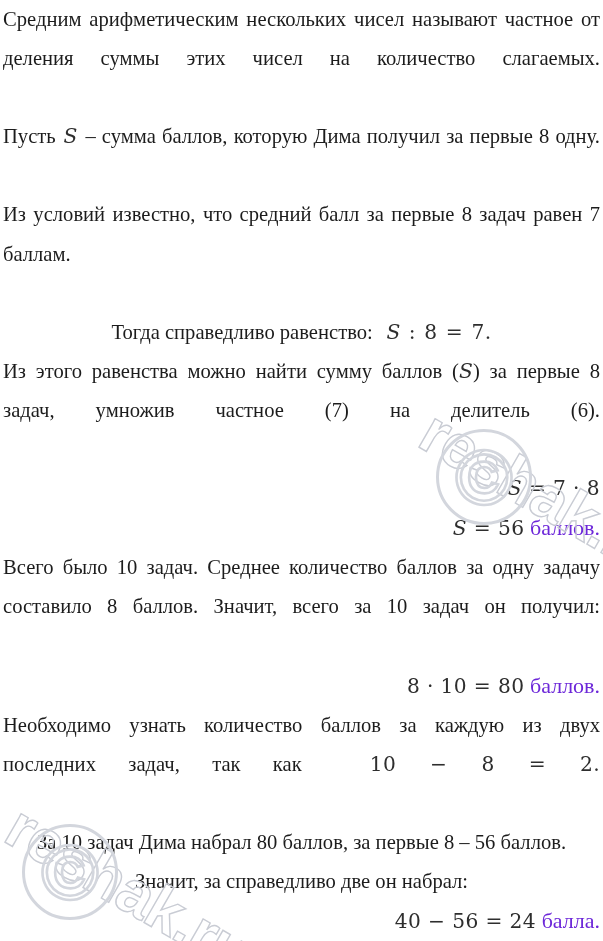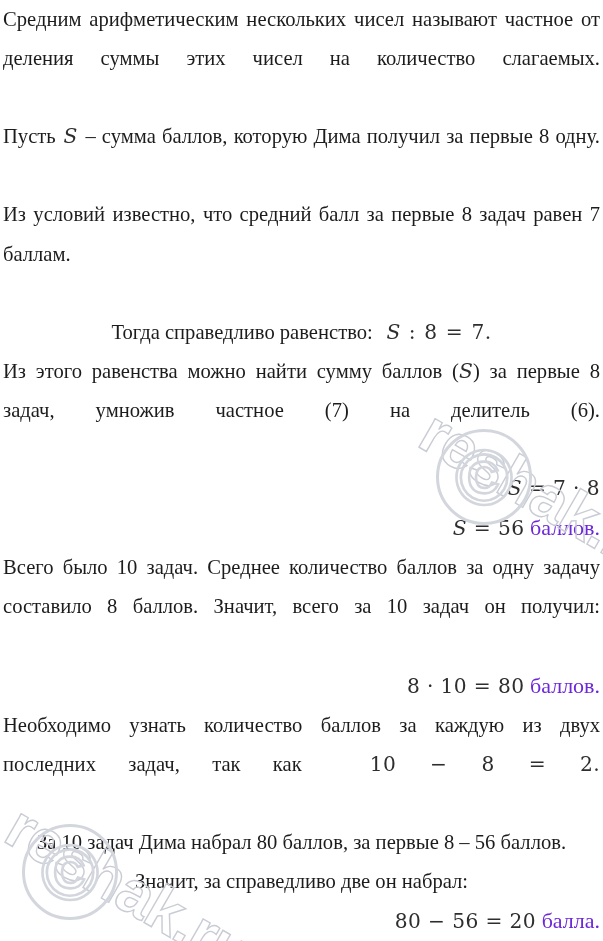--- a/index.html
+++ b/index.html
@@ -174,21 +174,21 @@
     <p class="para">Всего было 10 задач. Среднее количество баллов за одну задачу составило 8 баллов. Значит, всего за 10 задач он получил:</p>
 
     <p class="para mathline"><span>8 · 10 = 80</span><span class="tail"> баллов.</span></p>
 
     <p class="para"><span>Необходимо узнать количество баллов за каждую из двух</span> <span>последних задач, так как</span><span class="math">&nbsp; <span>10 − 8 = 2.</span></span></p>
 
     <p class="para nojust">За 10 задач Дима набрал 80 баллов, за первые 8 – 56 баллов.</p>
 
     <p class="para nojust">Значит, за справедливо две он набрал:</p>
 
-    <p class="para mathline"><span>80 − 56 = 20</span><span class="tail"> балла.</span></p>
+    <p class="para mathline"><span>40 − 56 = 24</span><span class="tail"> балла.</span></p>
 
     <p class="para nojust">Таким образом, за каждую из последних двух задач он набрал:</p>
 
   </div>
 
   <div class="watermark" id="watermark-middle">
     <div class="wm-text">reshak.ru</div>
     <div class="wm-c">
       <span>©</span>
     </div>

